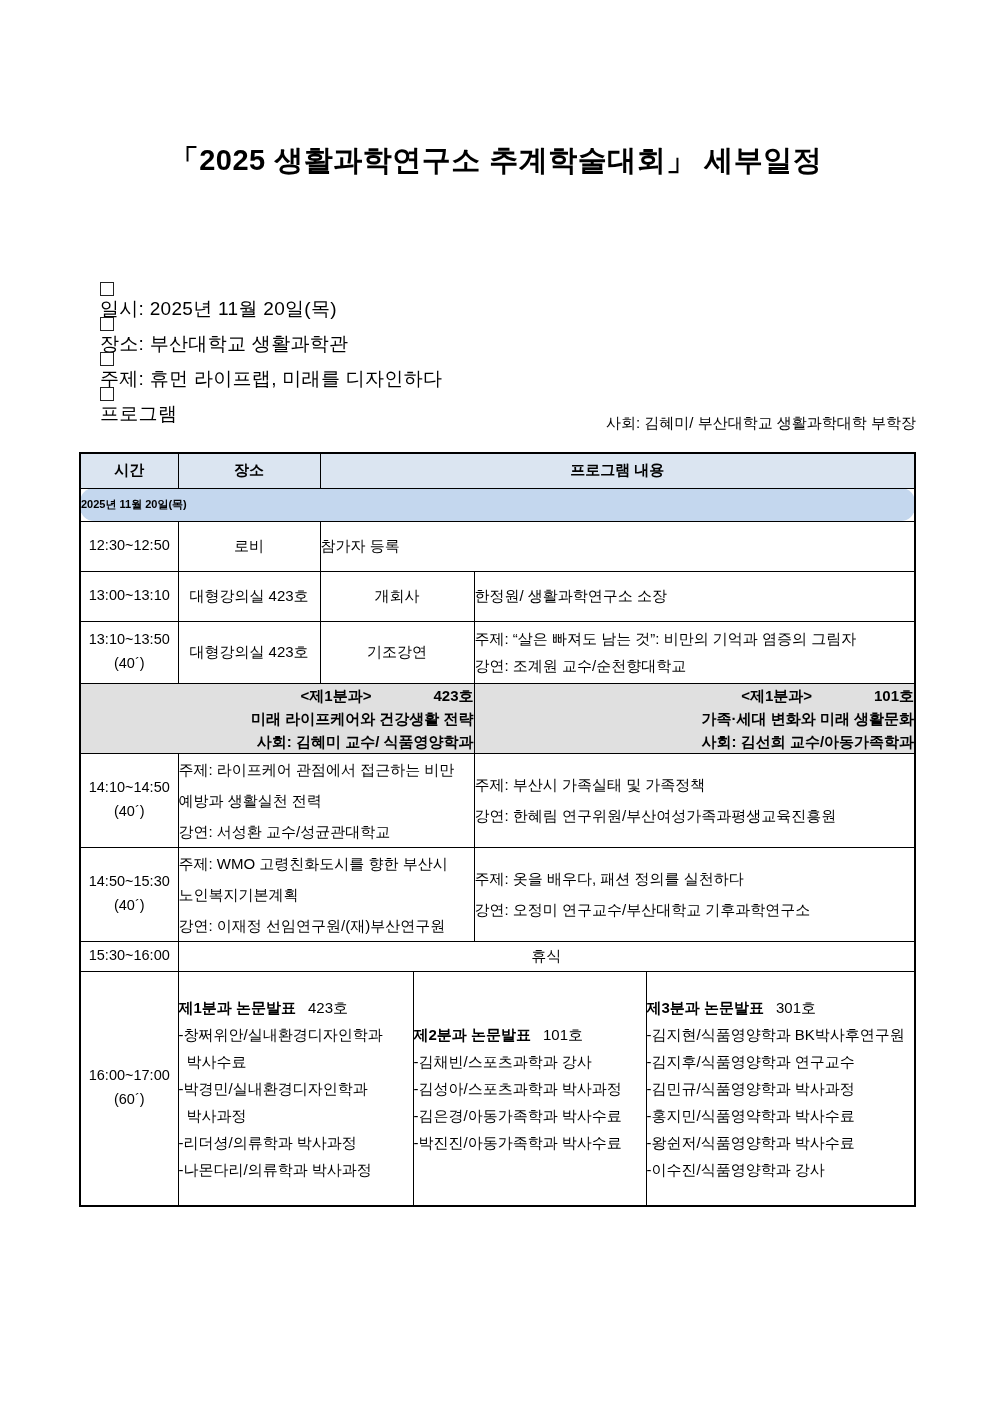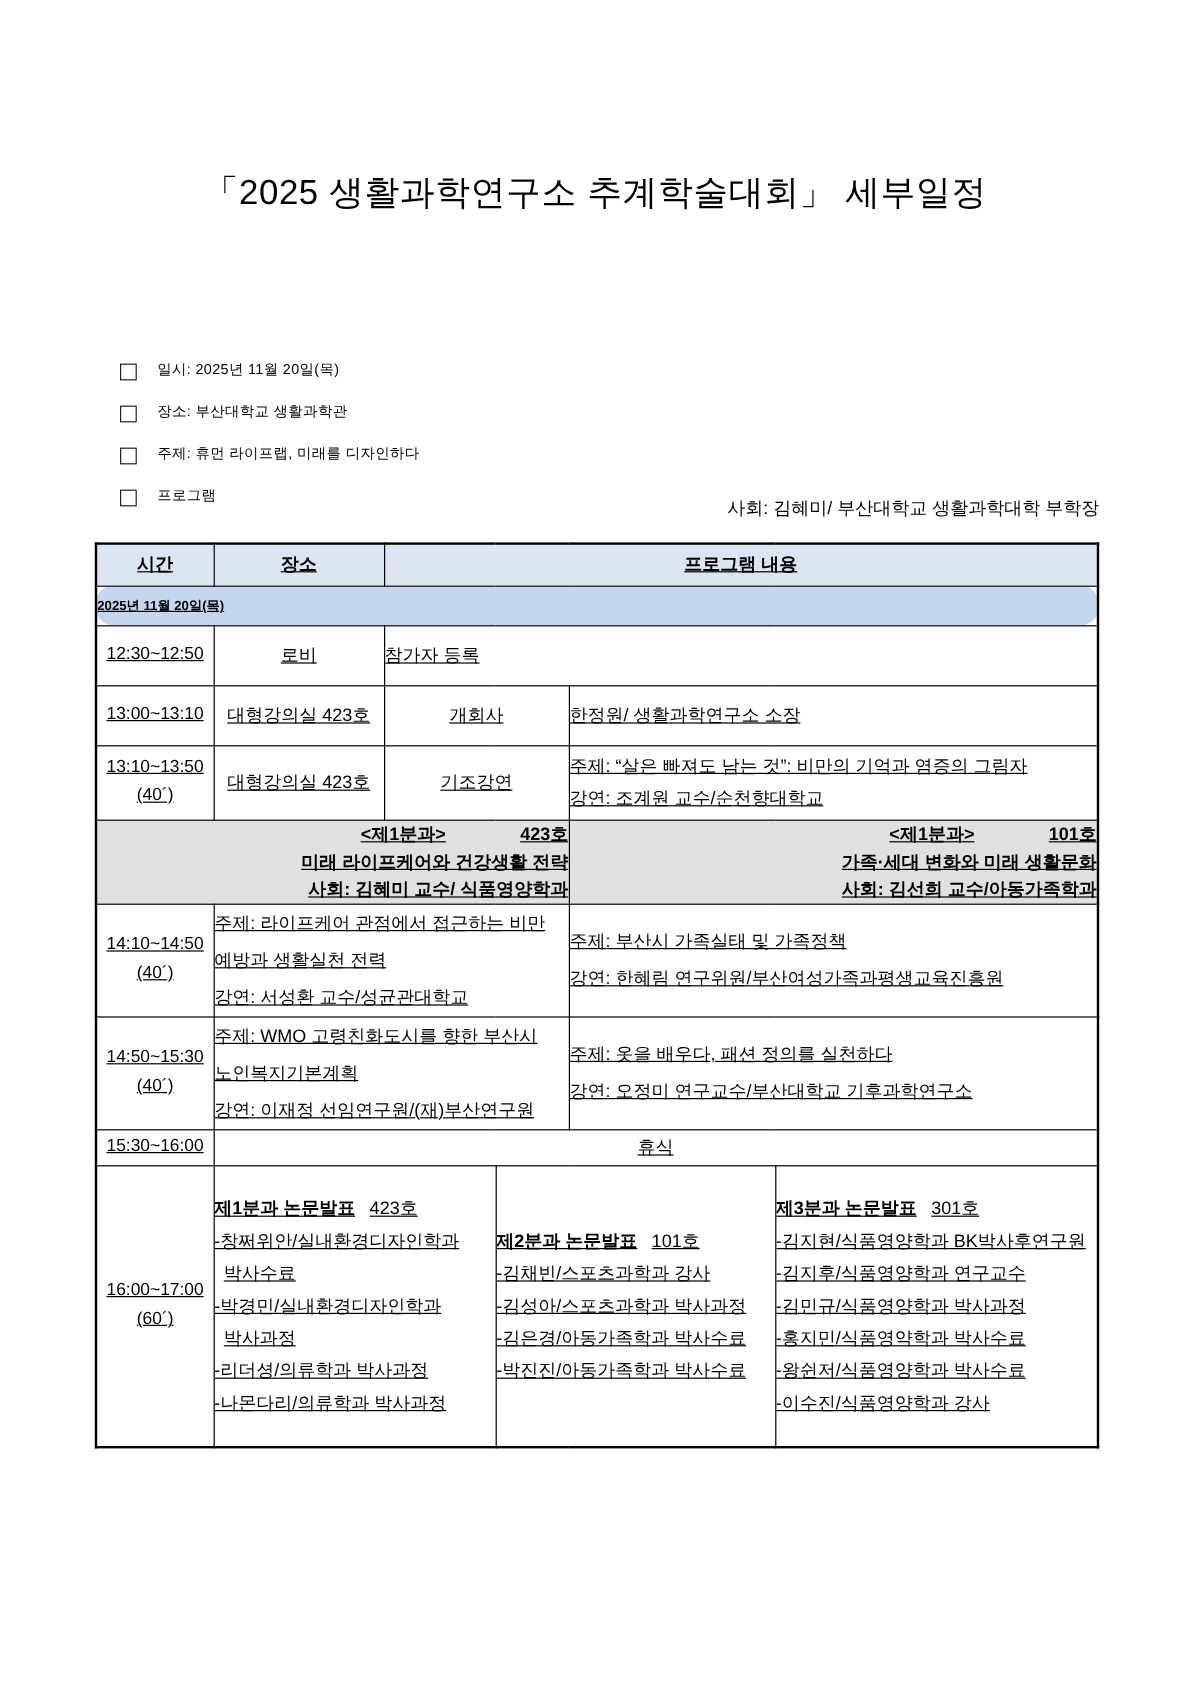--- a/index.html
+++ b/index.html
@@ -2,29 +2,29 @@
 <html style="--header-bg: #dbe5f1; --date-bg: #c4d7ee; --section-bg: #e0e0e0;"><head>
 <meta charset="utf-8">
 <style>
   html,body{margin:0;padding:0;background:#fff;}
   .page{
     position:relative;width:992px;height:1403px;background:#ffffff;
     font-family:"Liberation Sans","DejaVu Sans",sans-serif;color:#000;overflow:hidden;
   }
   .title{
     position:absolute;top:141px;left:0;width:100%;margin:0;
-    text-align:center;font-size:29px;font-weight:400;letter-spacing:.5px;
+    text-align:center;font-size:29px;font-weight:700;letter-spacing:.5px;
   }
   .info{position:absolute;top:282px;left:100px;}
-  .info-item{display:flex;align-items:flex-end;height:35px;font-size:12px;letter-spacing:.3px;}
+  .info-item{display:flex;align-items:flex-start;height:35px;font-size:19px;letter-spacing:.3px;flex-direction:column;}
   .cbx{width:12px;height:12px;border:1.6px solid #222;margin-right:17px;flex:none;}
   .moderator{position:absolute;top:414px;left:80px;width:836px;text-align:right;font-size:15px;}
   table.schedule{
     position:absolute;top:452px;left:79px;width:837px;
-    border-collapse:collapse;table-layout:fixed;font-size:15px;border:2px solid #000;text-decoration:underline;
+    border-collapse:collapse;table-layout:fixed;font-size:15px;border:2px solid #000;
   }
   .schedule td{border:1px solid #000;padding:0;vertical-align:middle;overflow:hidden;}
   .th{background:var(--header-bg,#dbe5f1);font-weight:bold;text-align:center;font-size:15px;}
   .date-cell{background:var(--date-bg,#c4d7ee);font-weight:bold;padding-left:8px;font-size:11px;border-radius:14px;}
   .c{text-align:center;}
   .l{padding-left:12px;}
   .time-cell{text-align:center;font-size:14.5px;line-height:1.65;}
   .gray{background:var(--section-bg,#e0e0e0);text-align:right;font-weight:bold;line-height:23px;font-size:15px;}
   .gap{display:inline-block;width:62px;}
   .lines2{line-height:27px;padding-left:12px;}

